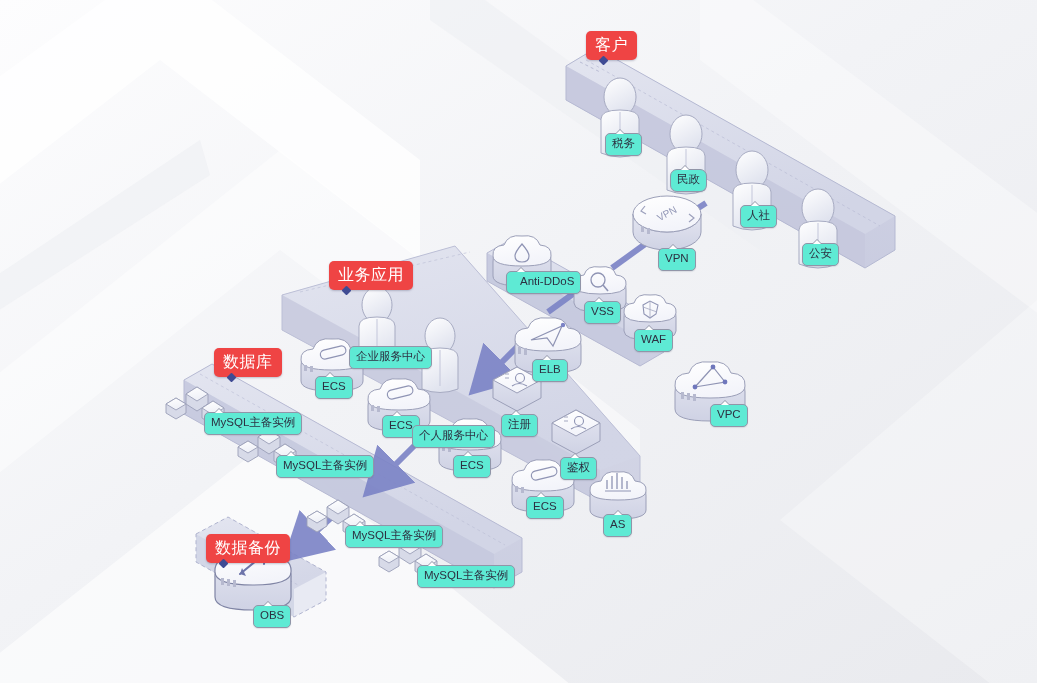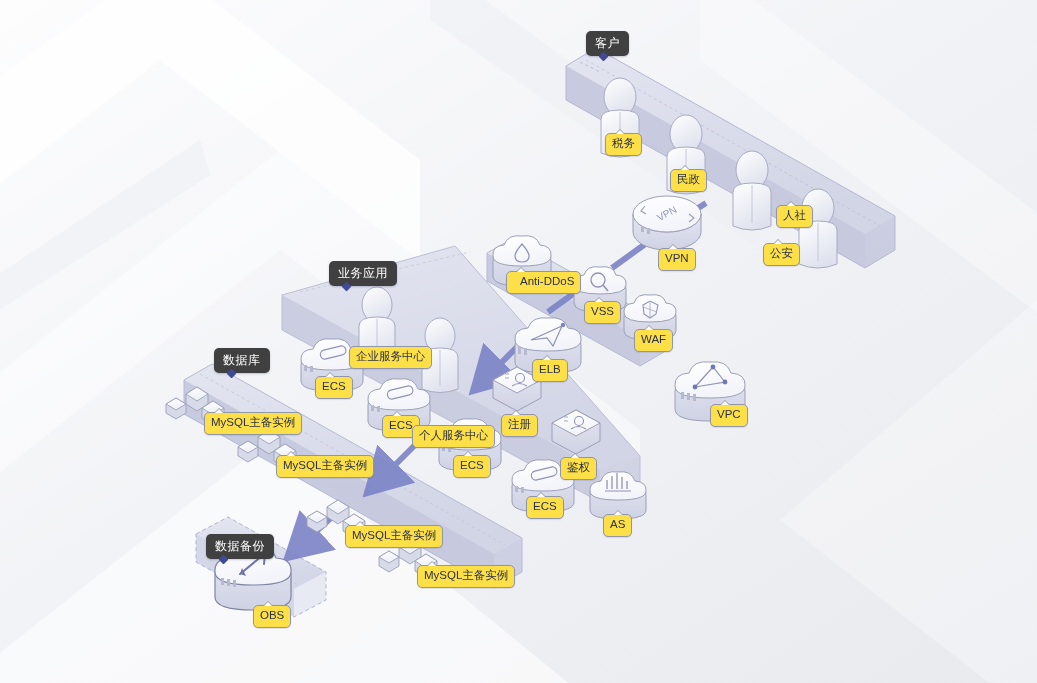--- a/index.html
+++ b/index.html
@@ -9,23 +9,23 @@
     background:#f3f4f6;
     position:relative;
   }
   #stage{position:absolute;inset:0;width:1037px;height:683px;}
   .bg{position:absolute;inset:0;}
   svg.layer{position:absolute;left:0;top:0;width:1037px;height:683px;overflow:visible;}
 
   
   .zone-badge{
     position:absolute;
-    background:#404040;
+    background:#ef4444;
     color:#fff;
-    font-size:12px;
+    font-size:16px;
     line-height:1;
     padding:6px 9px 7px 9px;
     border-radius:5px;
     white-space:nowrap;
     letter-spacing:.5px;
     box-shadow:0 1px 2px rgba(40,45,80,.25);
     z-index:40;
   }
   .zone-badge::after{
     content:"";
@@ -33,21 +33,21 @@
     left:14px;bottom:-4px;
     width:7px;height:7px;
     background:#3f4b94;
     transform:rotate(45deg);
     border-radius:1px;
   }
 
   
   .chip{
     position:absolute;
-    background:#fde047;
+    background:#5eead4;
     border:1px solid #9195a8;
     border-radius:5px;
     color:#2d3142;
     font-size:11.5px;
     line-height:1;
     padding:4px 6px 5px 6px;
     white-space:nowrap;
     z-index:35;
     box-shadow:0 1px 1px rgba(60,64,90,.12);
   }
@@ -363,23 +363,23 @@
       <rect x="233" y="580" width="3" height="7" fill="#b6b9cf"></rect>
     </g>
   </svg>
 
   <div class="zone-badge" style="left:586px;top:31px;">客户</div>
   <div class="zone-badge" style="left:329px;top:261px;">业务应用</div>
   <div class="zone-badge" style="left:214px;top:348px;">数据库</div>
   <div class="zone-badge" style="left:206px;top:501px;margin-top:33px;">数据备份</div>
 
   <div class="chip tail" style="left:605px;top:133px;">税务</div>
-  <div class="chip tail" style="left:670px;top:169px;">民政</div>
-  <div class="chip tail" style="left:740px;top:205px;margin-left:36px;">人社</div>
-  <div class="chip tail" style="left:763px;top:243px;text-align:right;">公安</div>
+  <div class="chip tail" style="left:670px;top:169px;border-radius:7px;">民政</div>
+  <div class="chip tail" style="left:740px;top:205px;">人社</div>
+  <div class="chip tail" style="left:802px;top:243px;text-align:right;">公安</div>
 
   <div class="chip tail" style="left:658px;top:248px;">VPN</div>
   <div class="chip tail" style="left:506px;top:271px;padding-left:13px;">Anti-DDoS</div>
   <div class="chip tail" style="left:584px;top:301px;">VSS</div>
   <div class="chip tail" style="left:634px;top:329px;">WAF</div>
   <div class="chip tail" style="left:532px;top:359px;">ELB</div>
   <div class="chip tail" style="left:710px;top:404px;">VPC</div>
 
   <div class="chip tail" style="left:315px;top:376px;">ECS</div>
   <div class="chip tail" style="left:382px;top:415px;">ECS</div>

